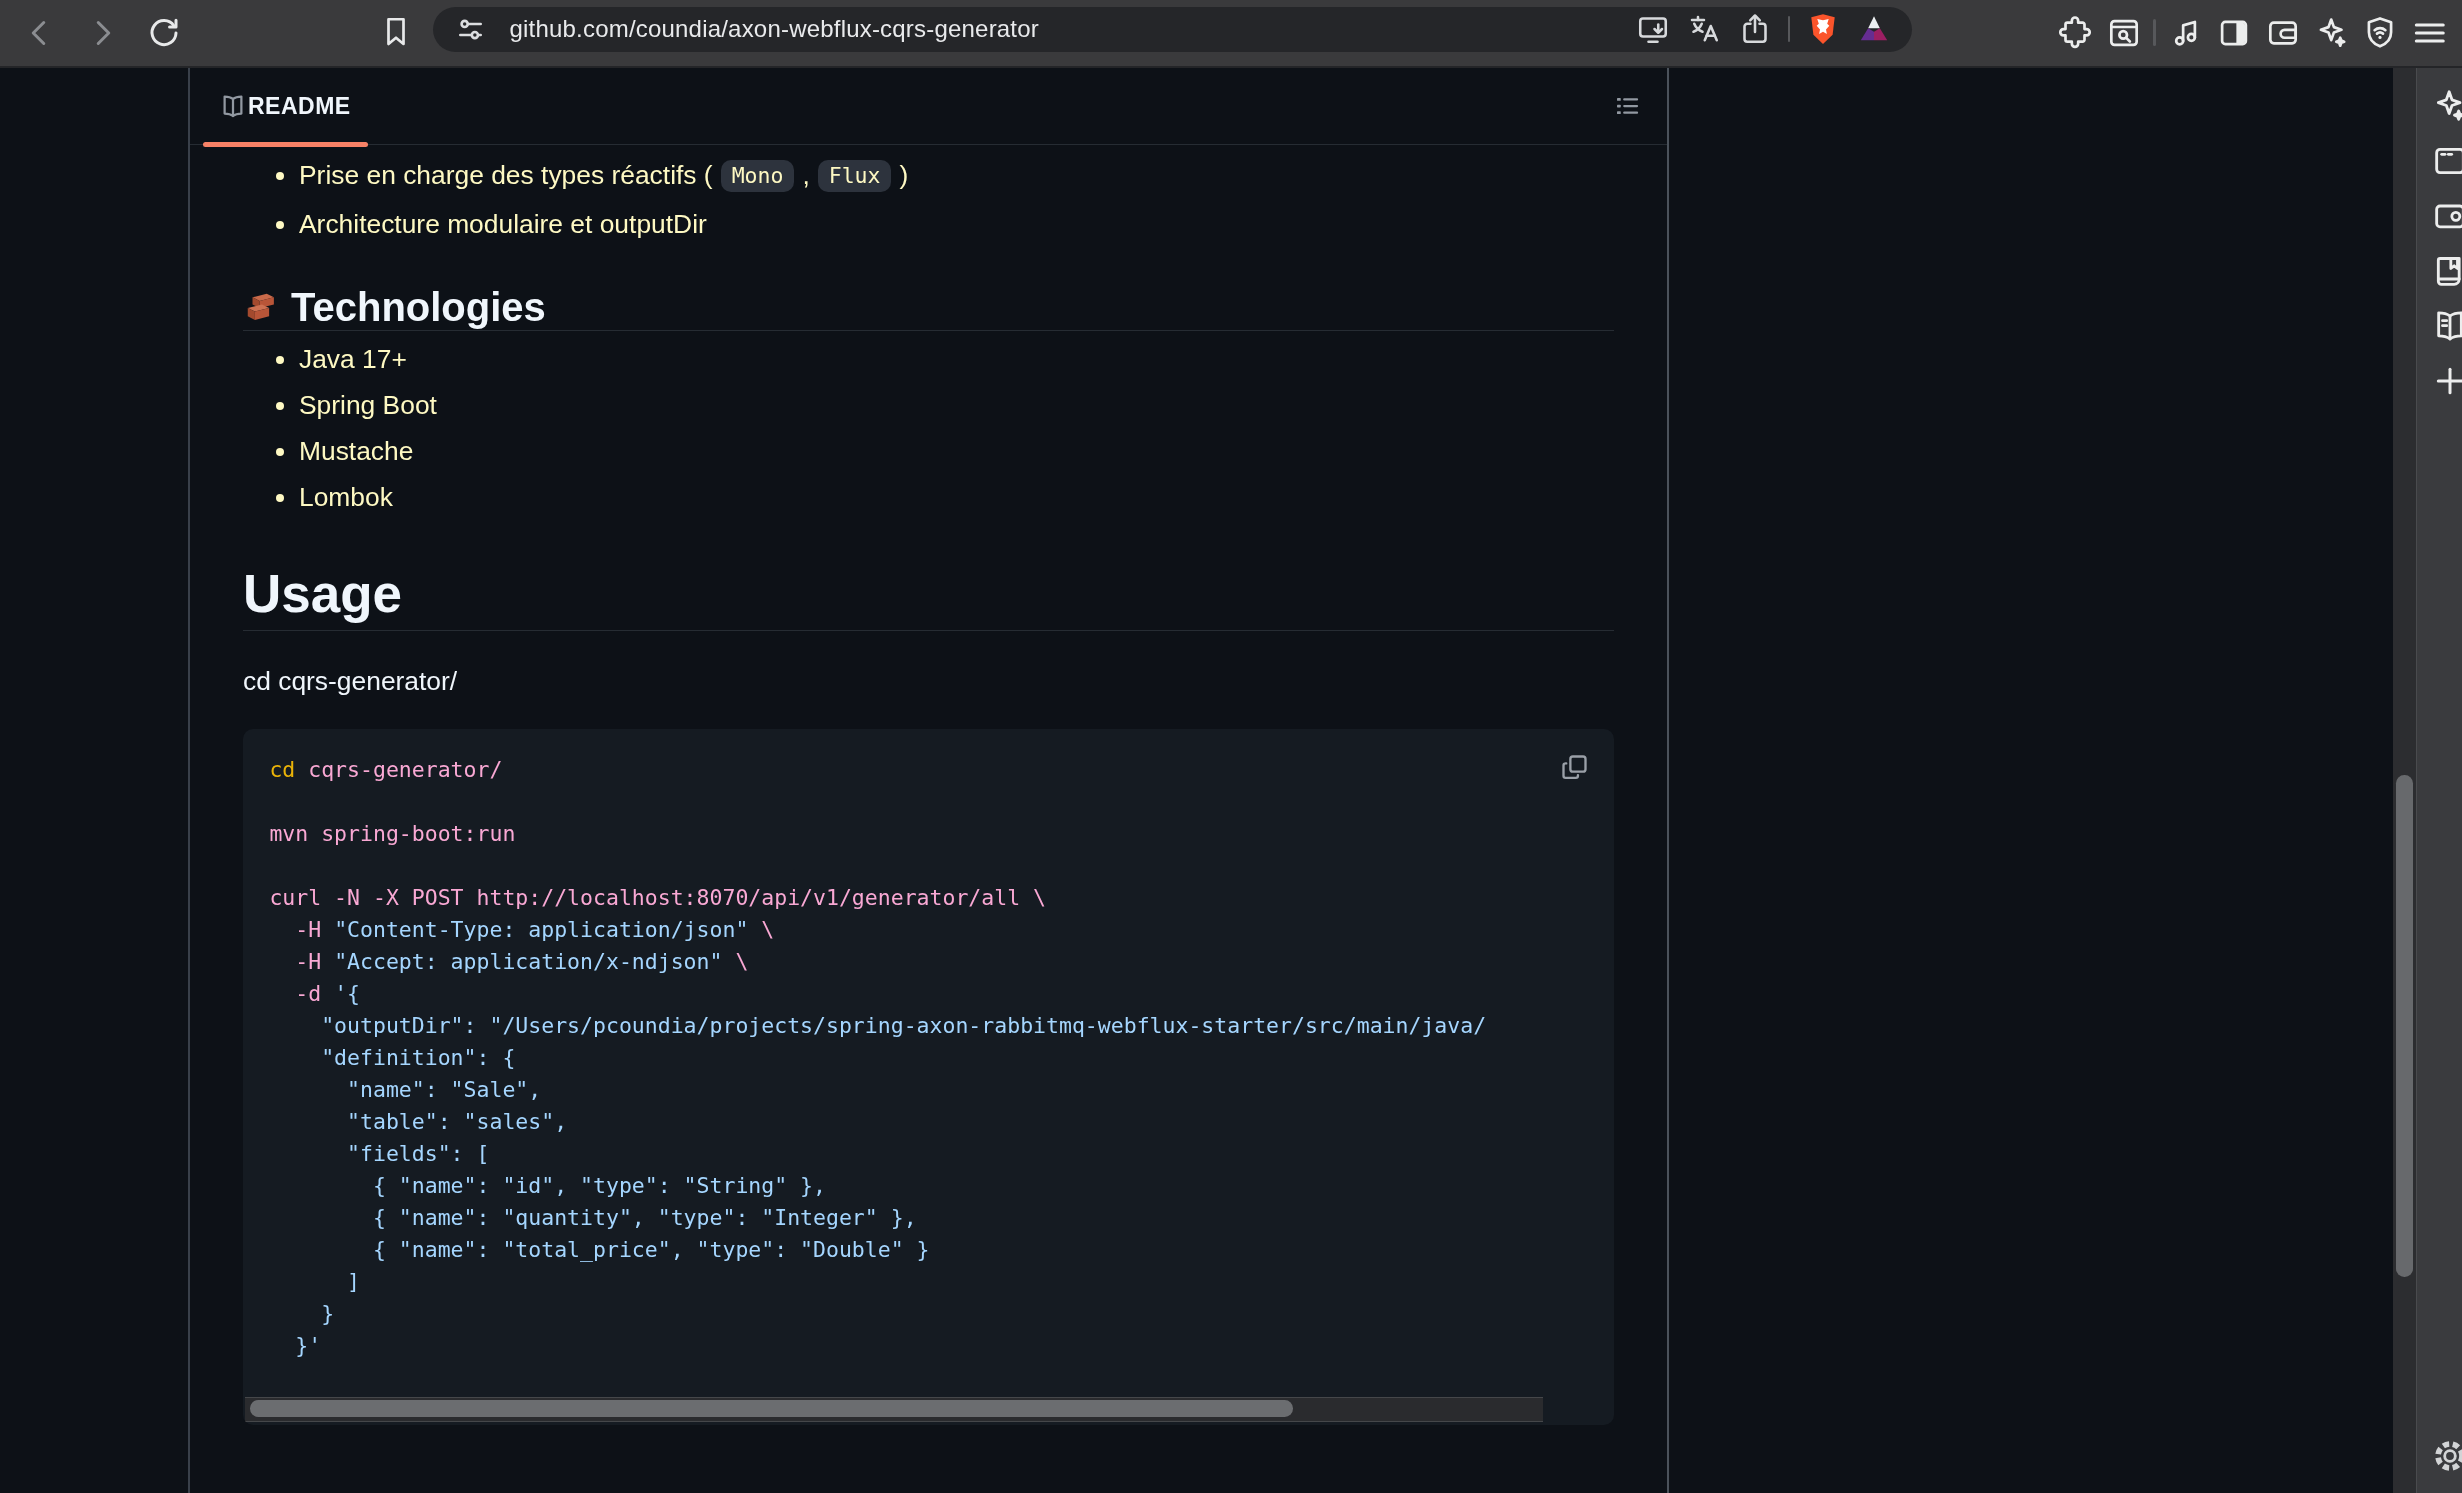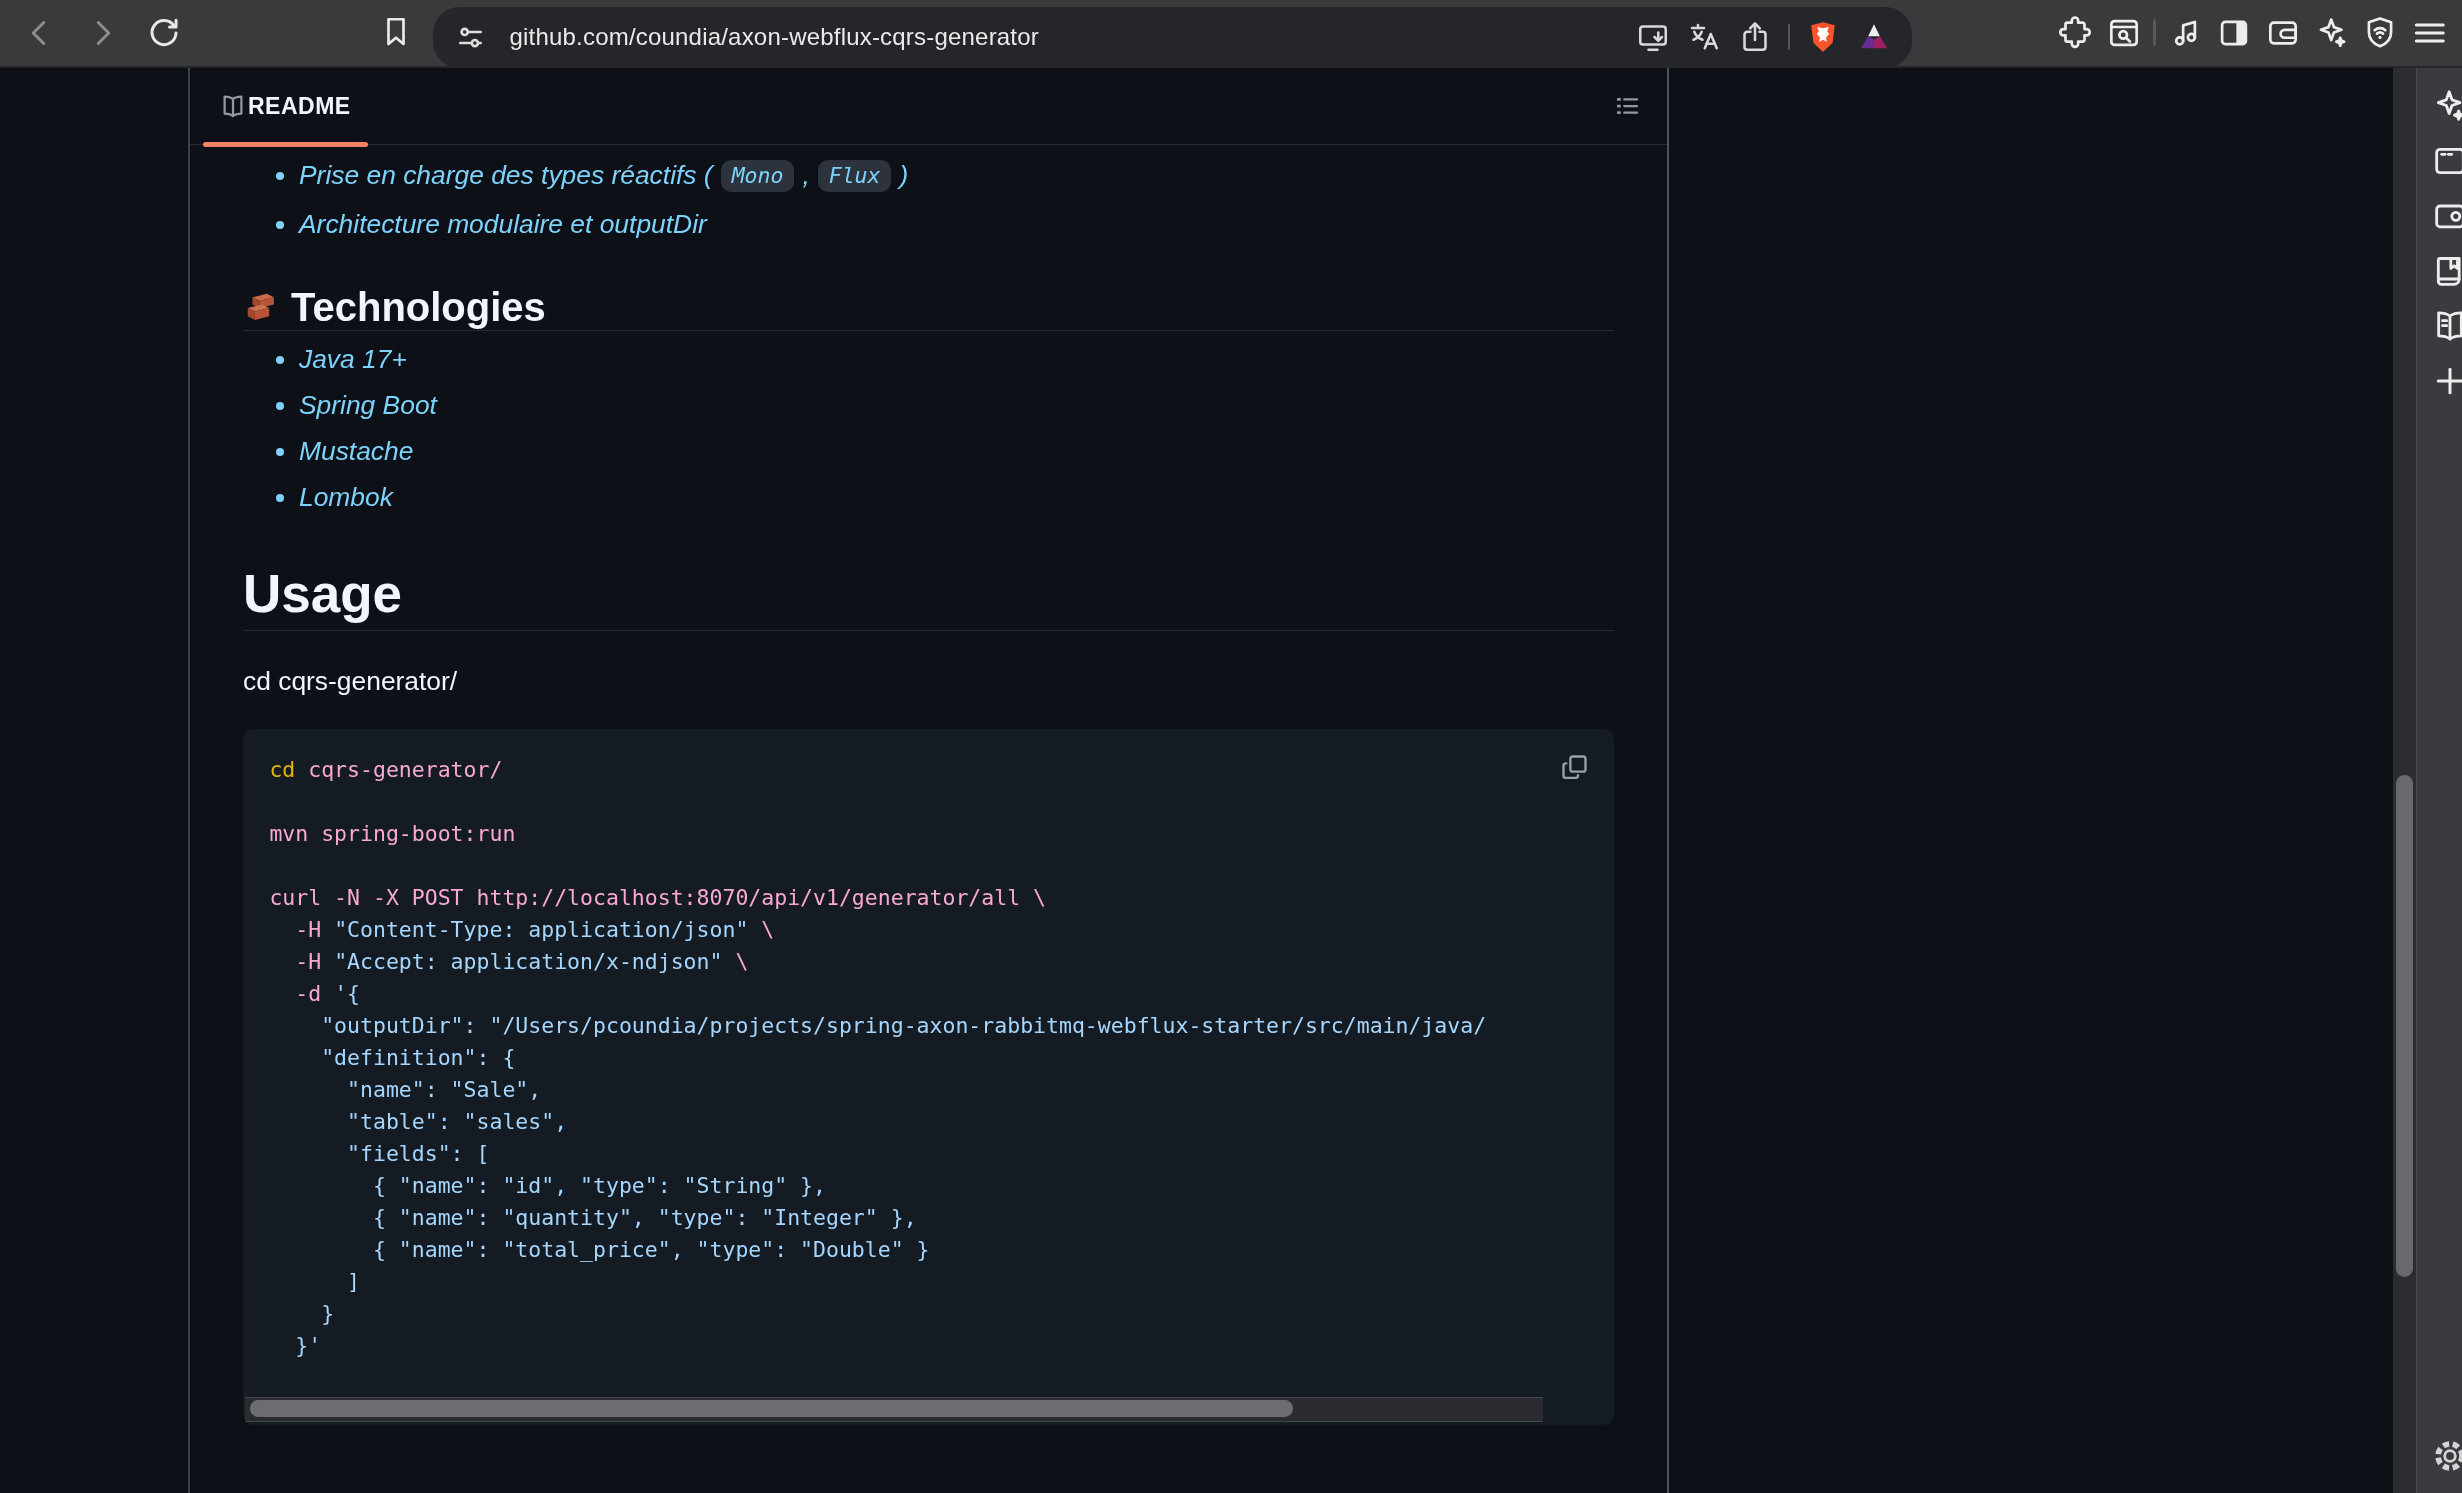--- a/index.html
+++ b/index.html
@@ -7,21 +7,21 @@
        font-family:"Liberation Sans",sans-serif;-webkit-font-smoothing:antialiased;}
   svg{display:block;}
 
   
   .chrome{position:absolute;top:0;left:0;width:2462px;height:68px;background:#3a3a3c;
           border-bottom:2.5px solid #242528;box-sizing:border-box;}
   .nav-group{position:absolute;left:21.5px;top:0;height:65px;display:flex;align-items:center;gap:26.4px;}
   .nav-btn{width:36px;height:36px;color:#8b8d91;}
   .nav-btn.reload{color:#e8e9ea;}
   .bookmark-btn{position:absolute;left:378px;top:14px;width:36px;height:36px;color:#e8e9ea;}
-  .url-pill{position:absolute;left:433px;top:6.6px;width:1479px;height:61px;border-radius:26.4px;
+  .url-pill{position:absolute;left:433px;top:6.6px;width:1479px;height:45px;border-radius:26.4px;
             background:#252629;display:flex;align-items:center;padding:10px 20px;box-sizing:border-box;}
   .tune-icon{width:35px;height:35px;color:#dcdee0;flex:0 0 auto;}
   .url-text{margin-left:21.5px;font-size:24px;color:#e9eaec;letter-spacing:0.2px;white-space:nowrap;}
   .pill-right{margin-left:auto;display:flex;align-items:center;gap:15px;}
   .pill-icon{width:36px;height:36px;color:#d7d9dc;}
   .vsep{width:2.5px;height:26.4px;background:#57585b;border-radius:1.7px;}
   .toolbar-right{position:absolute;left:2056px;top:0;height:65px;display:flex;align-items:center;gap:10.7px;}
   .tb-icon{width:38px;height:38px;color:#eceded;flex:0 0 auto;}
 
   
@@ -31,21 +31,21 @@
                 border-left:2.5px solid #39404a;border-right:2.5px solid #4b525b;overflow:hidden;}
   .panel-header{height:77px;border-bottom:1.7px solid #262c33;display:flex;align-items:center;
                 padding:0 25px 0 28px;position:relative;box-sizing:border-box;}
   .book-icon{width:30px;height:30px;color:#9198a1;}
   .readme-title{margin-left:0;font-size:23px;font-weight:bold;color:#f0f6fc;letter-spacing:0.5px;}
   .tab-underline{position:absolute;left:13.2px;bottom:-2.5px;width:165px;height:4.1px;background:#f78166;border-radius:2.5px;}
   .outline-btn{margin-left:auto;width:30px;height:30px;color:#9198a1;}
 
   .content{padding:0 53px;color:#f0f6fc;}
   ul{margin:10px 0 0 0;padding-left:56px;}
-  li{margin-top:11.6px;font-size:26.4px;line-height:36px;color:#7dd3fc;font-style:italic;}
+  li{margin-top:11.6px;font-size:26.4px;line-height:36px;color:#fef9c3;}
   .chip{font-family:"DejaVu Sans Mono",monospace;font-size:21.5px;background:#2d333d;
         padding:3.3px 10.7px;border-radius:10px;margin:0 8.3px;white-space:nowrap;}
   .h2-row{display:flex;align-items:center;gap:10px;margin:43px 0 0 0;padding-bottom:0;
           border-bottom:1.7px solid #262c33;}
   .h2-text{font-size:40px;font-weight:bold;color:#f0f6fc;}
   .tech-list{margin-top:4px;}
   .tech-list li{margin-top:10px;}
   .h1-row{margin:48px 0 0 0;padding-bottom:6px;border-bottom:1.7px solid #262c33;}
   .h1-text{font-size:53px;font-weight:bold;color:#f0f6fc;}
   .para{margin:30px 0 0 0;font-size:26.4px;line-height:40px;}

